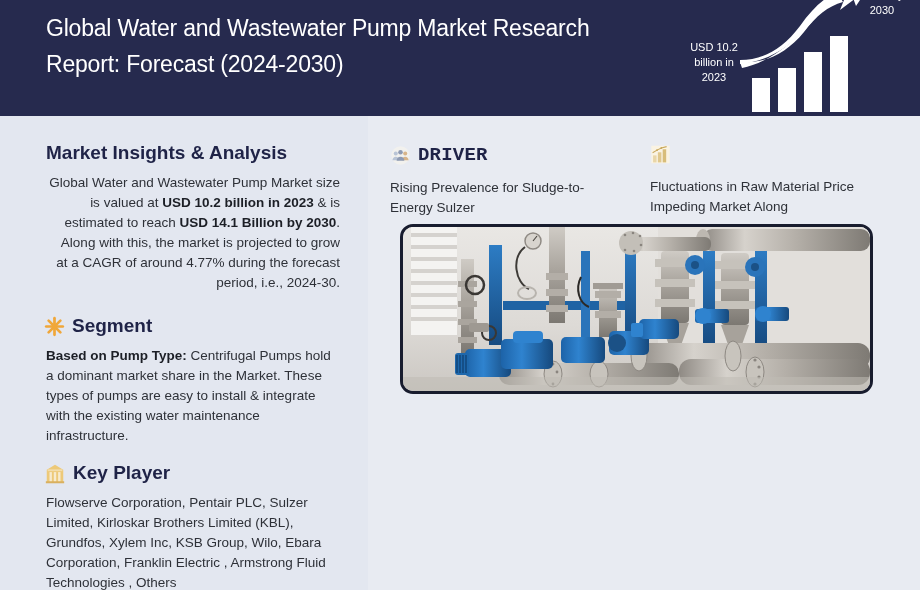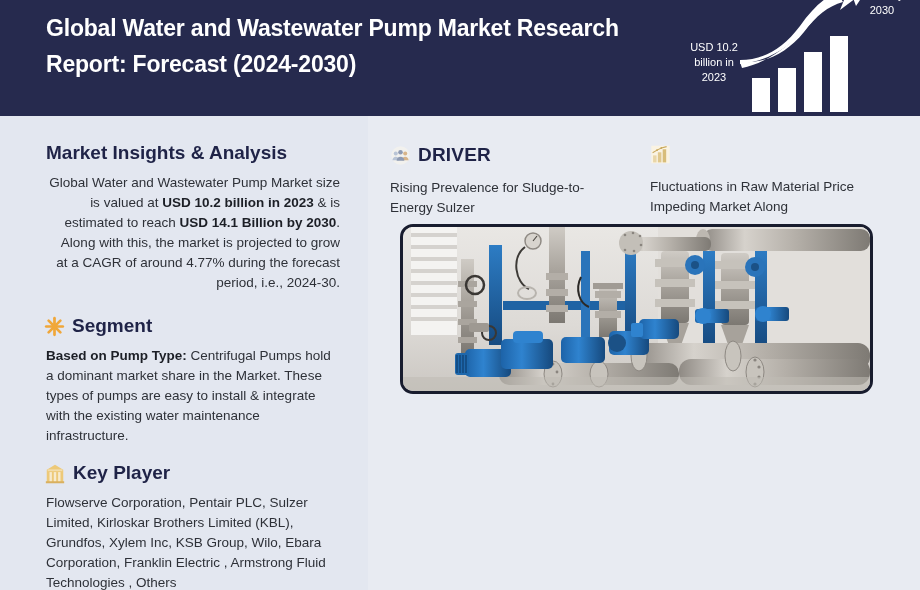--- a/index.html
+++ b/index.html
@@ -29,21 +29,21 @@
     overflow: hidden;
   }
 
   .header-title {
     position: absolute;
     left: 46px;
     top: 10px;
     width: 600px;
     color: #ffffff;
     font-size: 23px;
-    font-weight: bold;
+    font-weight: normal;
     line-height: 36px;
     letter-spacing: -0.2px;
   }
 
   
   .header-graphic {
     position: absolute;
     left: 676px;
     top: -14px;
     width: 244px;
@@ -163,20 +163,21 @@
     position: absolute;
     top: 28px;
   }
   .callout.driver    { left: 22px;  width: 236px; }
   .callout.challenge { left: 282px; width: 250px; }
 
   .callout .sec-head {
     font-size: 19px;
     letter-spacing: 0.2px;
     margin-bottom: 12px;
+    font-family: Liberation Mono, monospace;
   }
 
   .callout .sec-body { font-size: 13.5px; line-height: 20px; }
 
   .photo-box {
     position: absolute;
     left: 32px;
     top: 108px;
     width: 473px;
     height: 170px;

